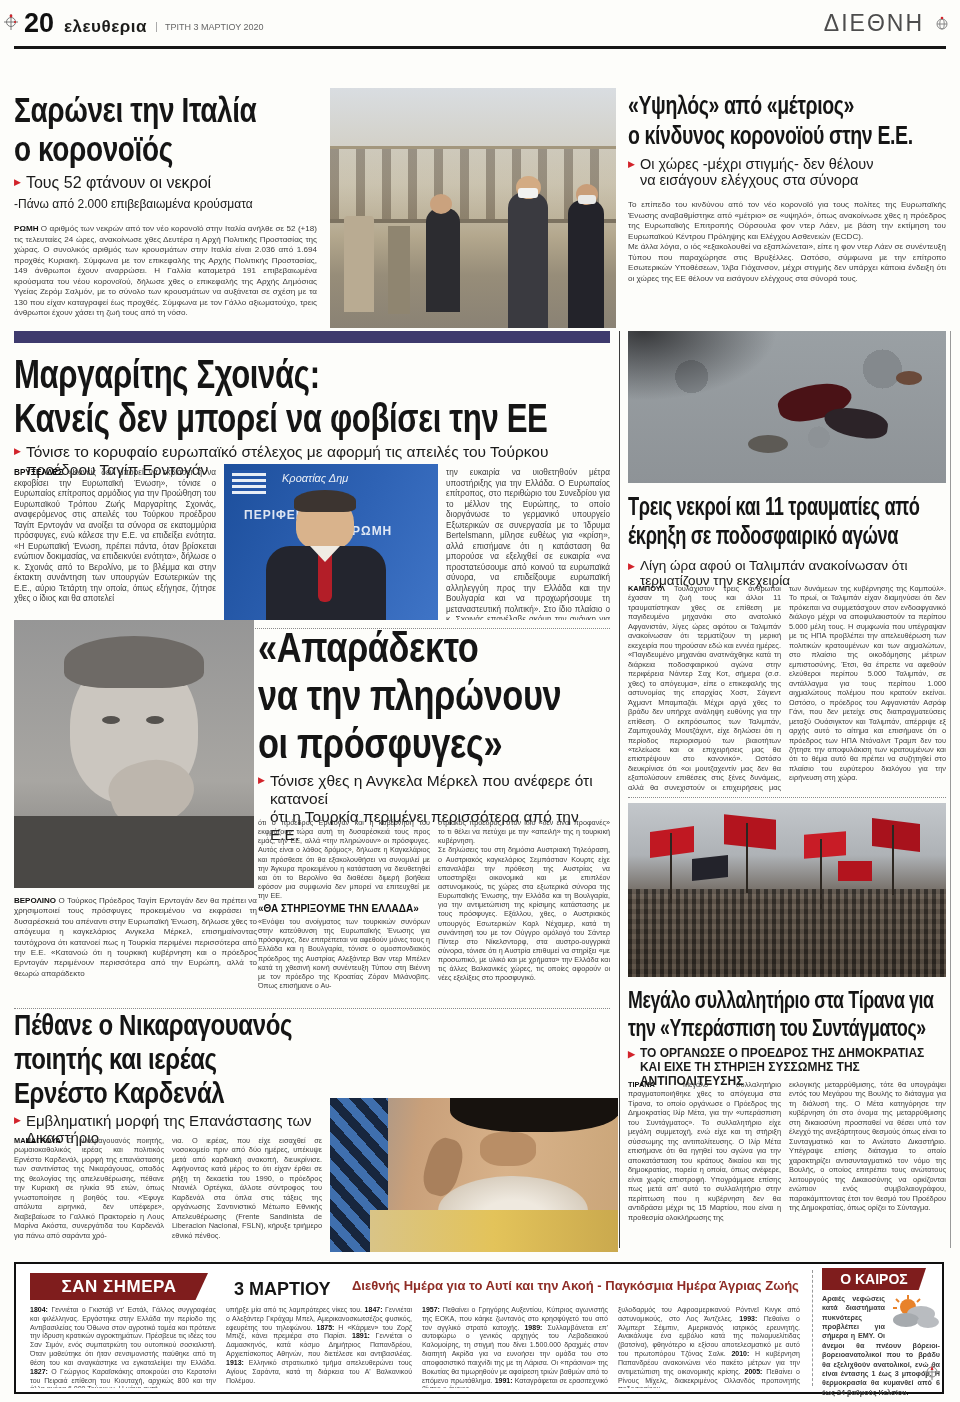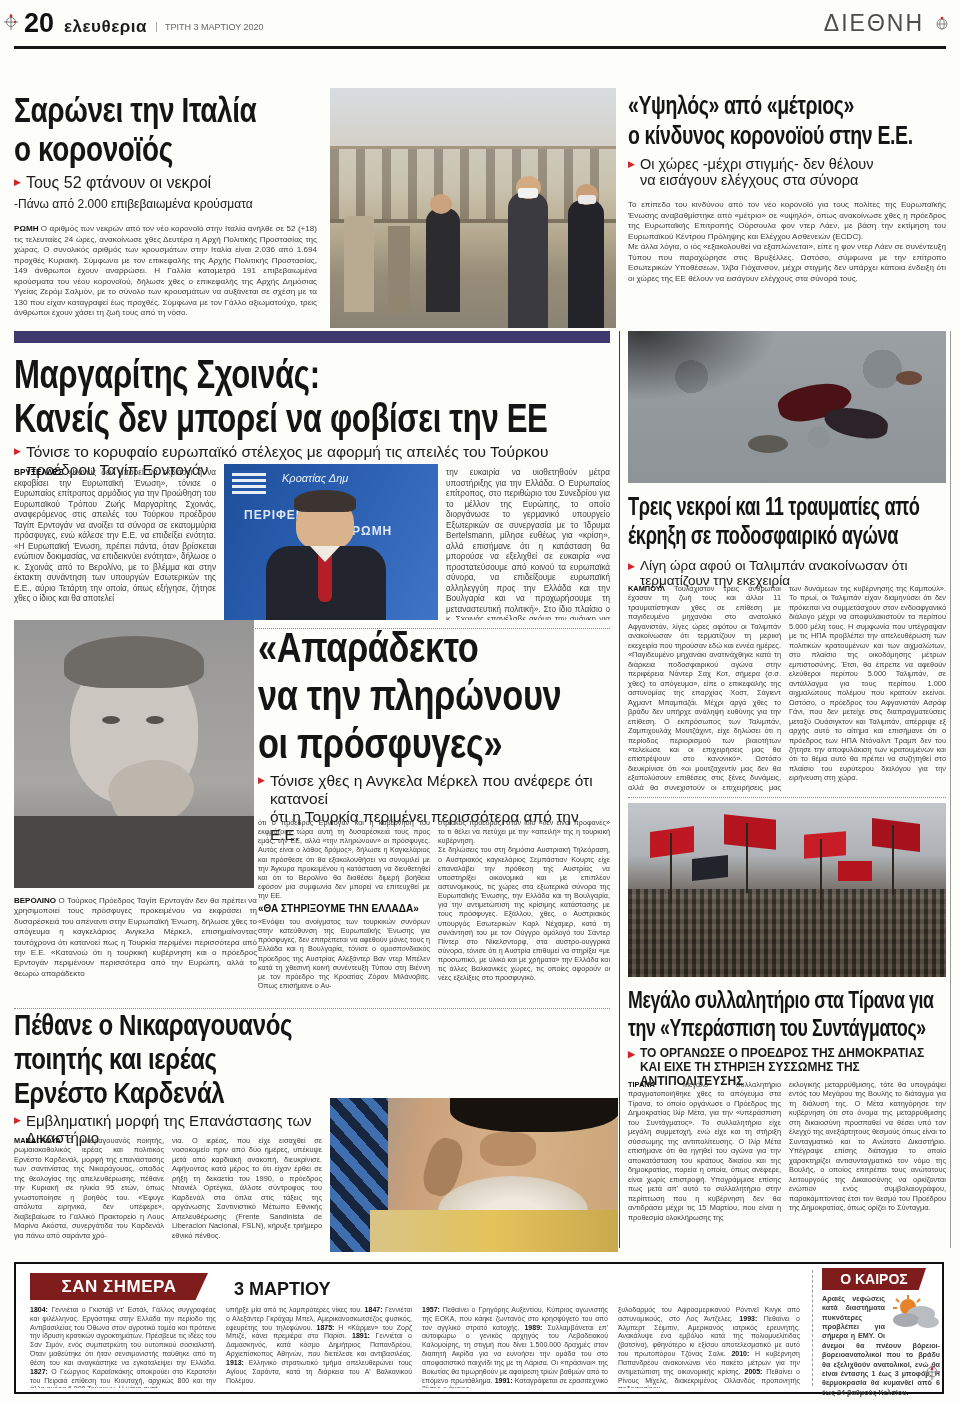--- a/index.html
+++ b/index.html
@@ -196,20 +196,21 @@
     <div style="position:absolute;left:120px;top:-20px;width:170px;height:54px;background:#17120e;border-radius:0 0 40% 40%;"></div>
     <div style="position:absolute;left:108px;top:78px;width:150px;height:70px;background:radial-gradient(ellipse at 50% 60%,#efe9df 30%,#d9cfc0 70%,transparent 100%);border-radius:50%;"></div>
     <div style="position:absolute;left:150px;top:34px;width:56px;height:34px;background:#b98e66;border-radius:40%;"></div>
     <div style="position:absolute;left:40px;top:112px;width:248px;height:42px;background:linear-gradient(90deg,#d9c487 0%,#e3c35a 50%,#caa94e 100%);"></div>
     <div style="position:absolute;left:96px;top:40px;width:34px;height:58px;background:#a9805c;border-radius:40%;transform:rotate(16deg);"></div>
   </div>
 
   <div class="abs" style="left:14px;top:1262px;width:930px;height:132px;border:2.5px solid #101010;background:#fff;box-sizing:border-box;">
     <div class="redbox" style="position:absolute;left:14px;top:9px;width:178px;height:27px;font-size:17px;letter-spacing:0.5px;">ΣΑΝ ΣΗΜΕΡΑ</div>
     <div class="abs" style="left:218px;top:15px;font-size:18px;font-weight:bold;color:#151515;">3 ΜΑΡΤΙΟΥ</div>
+    <div class="abs" style="left:336px;top:14px;font-size:13px;font-weight:bold;color:#8f2d26;">Διεθνής Ημέρα για το Αυτί και την Ακοή - Παγκόσμια Ημέρα Άγριας Ζωής</div>
 
     <div class="abs almanac" style="left:14px;top:42px;width:186px;height:82px;">
       <span class="yr">1804:</span> <span>Γεννιέται ο Γκιστάβ ντ' Εστάλ, Γάλλος συγγραφέας και φιλέλληνας. Εργάστηκε στην Ελλάδα την περίοδο της Αντιβασιλείας του Όθωνα στον αγροτικό τομέα και πρότεινε την ίδρυση κρατικών αγροκτημάτων. Πρέσβευε τις ιδέες του Σαν Σιμόν, ενός συμπατριώτη του ουτοπικού σοσιαλιστή. Όταν μαθεύτηκε ότι ήταν σενσιμονιστής παύθηκε από τη θέση του και αναγκάστηκε να εγκαταλείψει την Ελλάδα.</span>
       <span class="yr">1827:</span> <span>Ο Γεώργιος Καραϊσκάκης αποκρούει στο Κερατσίνι του Πειραιά επίθεση του Κιουταχή, αρχικώς 800 και την άλλη ημέρα 6.000 Τούρκων. Η μάχη αυτή</span>
     </div>
     <div class="abs almanac" style="left:210px;top:42px;width:186px;height:82px;">
       <span>υπήρξε μία από τις λαμπρότερες νίκες του.</span>
       <span class="yr">1847:</span> <span>Γεννιέται ο Αλεξάντερ Γκράχαμ Μπελ, Αμερικανοσκωτσέζος φυσικός, εφευρέτης του τηλεφώνου.</span>
       <span class="yr">1875:</span> <span>Η «Κάρμεν» του Ζορζ Μπιζέ, κάνει πρεμιέρα στο Παρίσι.</span>
       <span class="yr">1891:</span> <span>Γεννιέται ο Δαμασκηνός, κατά κόσμο Δημήτριος Παπανδρέου, Αρχιεπίσκοπος Αθηνών, που διετέλεσε και αντιβασιλέας.</span>

